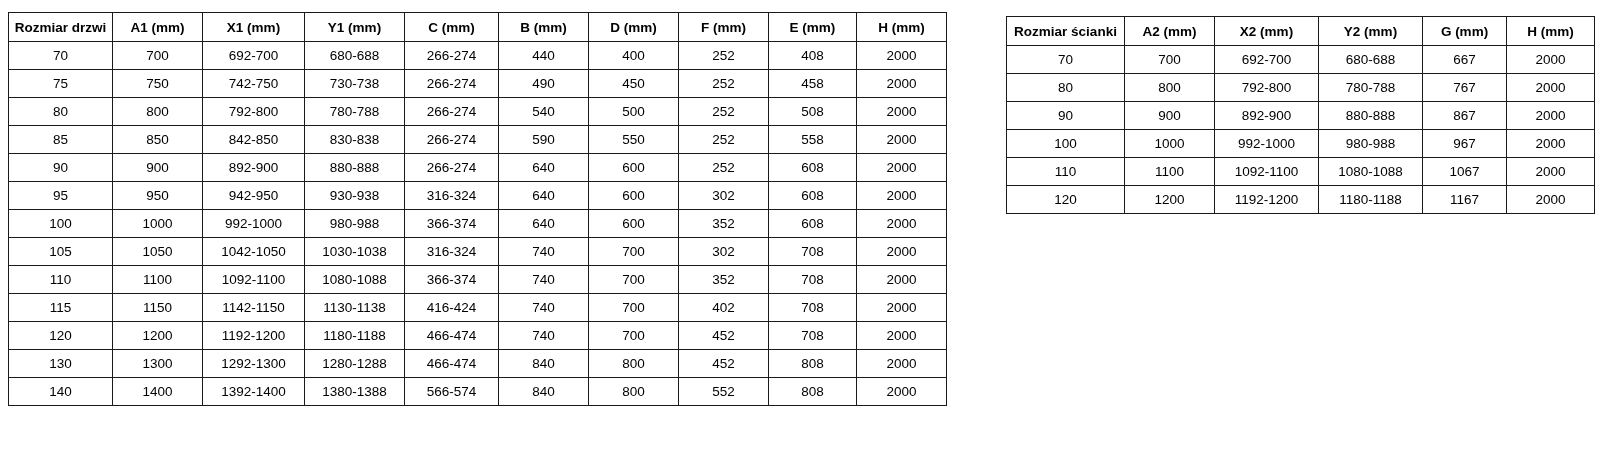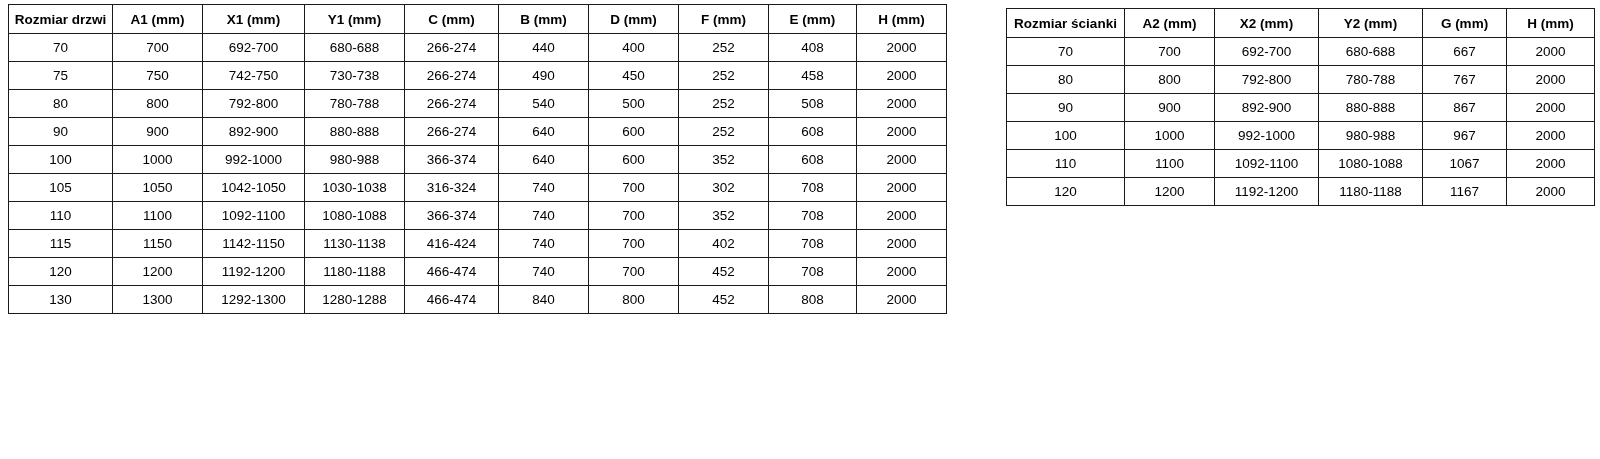--- a/index.html
+++ b/index.html
@@ -27,20 +27,21 @@
     top: 4px;
   }
   #wall-table-wrap {
     left: 1006px;
     top: 8px;
   }
   table.spec {
     border-collapse: collapse;
     table-layout: fixed;
     background: #ffffff;
+    margin-top: 8px;
   }
   table.spec th,
   table.spec td {
     border: 1px solid #1a1a1a;
     text-align: center;
     vertical-align: middle;
     font-size: 13.5px;
     height: 27px;
     padding: 0 4px;
     white-space: nowrap;
@@ -135,28 +136,52 @@
             <td>792-800</td>
             <td>780-788</td>
             <td>266-274</td>
             <td>540</td>
             <td>500</td>
             <td>252</td>
             <td>508</td>
             <td>2000</td>
           </tr>
           <tr>
+            <td>85</td>
+            <td>850</td>
+            <td>842-850</td>
+            <td>830-838</td>
+            <td>266-274</td>
+            <td>590</td>
+            <td>550</td>
+            <td>252</td>
+            <td>558</td>
+            <td>2000</td>
+          </tr>
+          <tr>
             <td>90</td>
             <td>900</td>
             <td>892-900</td>
             <td>880-888</td>
             <td>266-274</td>
             <td>640</td>
             <td>600</td>
             <td>252</td>
+            <td>608</td>
+            <td>2000</td>
+          </tr>
+          <tr>
+            <td>95</td>
+            <td>950</td>
+            <td>942-950</td>
+            <td>930-938</td>
+            <td>316-324</td>
+            <td>640</td>
+            <td>600</td>
+            <td>302</td>
             <td>608</td>
             <td>2000</td>
           </tr>
           <tr>
             <td>100</td>
             <td>1000</td>
             <td>992-1000</td>
             <td>980-988</td>
             <td>366-374</td>
             <td>640</td>
@@ -215,20 +240,32 @@
           </tr>
           <tr>
             <td>130</td>
             <td>1300</td>
             <td>1292-1300</td>
             <td>1280-1288</td>
             <td>466-474</td>
             <td>840</td>
             <td>800</td>
             <td>452</td>
+            <td>808</td>
+            <td>2000</td>
+          </tr>
+          <tr>
+            <td>140</td>
+            <td>1400</td>
+            <td>1392-1400</td>
+            <td>1380-1388</td>
+            <td>566-574</td>
+            <td>840</td>
+            <td>800</td>
+            <td>552</td>
             <td>808</td>
             <td>2000</td>
           </tr>
         </tbody>
     </table>
   </div>
 
   <div class="table-wrap" id="wall-table-wrap">
     <table class="spec" id="wall-table">
       <colgroup>

